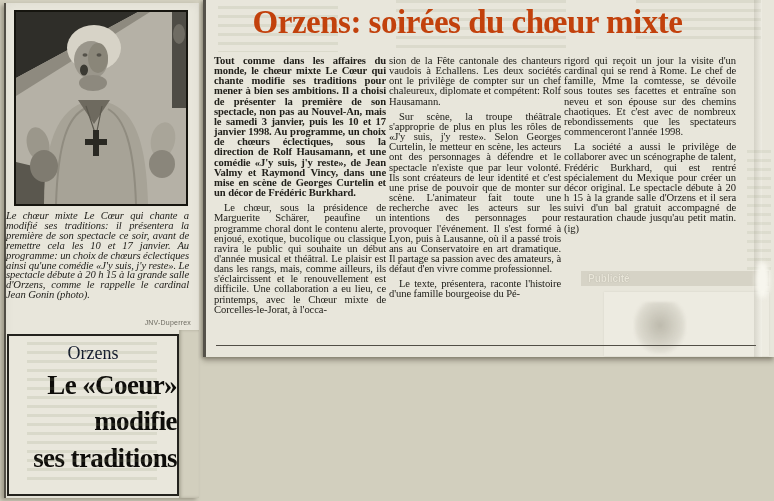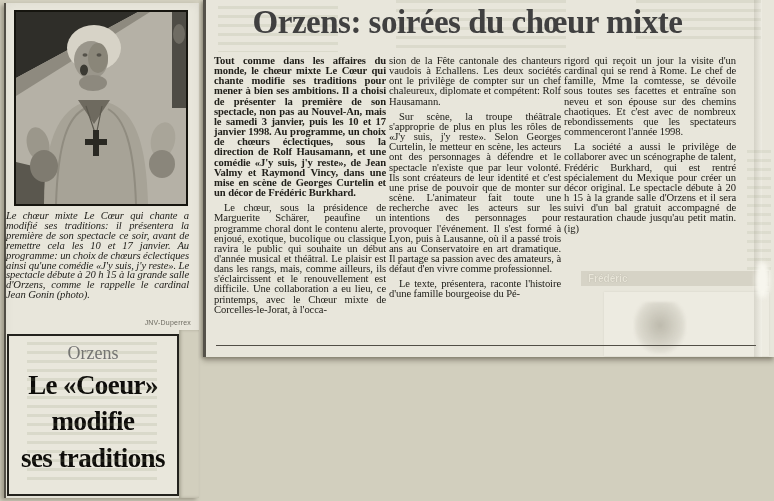--- a/index.html
+++ b/index.html
@@ -31,35 +31,35 @@
   }
   .credit{
     position:absolute;right:8px;top:316px;
     font-family:"Liberation Sans","DejaVu Sans",sans-serif;
     font-size:7px;color:#6e6c62;letter-spacing:0.2px;
   }
   .headline-block{
     position:absolute;left:1px;top:331px;width:168px;height:158px;
     border:2px solid #23221d;background:#e9e7dc;text-align:center;overflow:hidden;
   }
-  .kicker{font-size:18px;margin-top:7px;color:#737373;font-family:Liberation Serif, serif;}
+  .kicker{font-size:18px;margin-top:7px;color:#0f172a;font-family:Liberation Serif, serif;}
   .left-headline{
     margin-top:3px;font-size:27px;font-weight:700;line-height:1.35;
-    letter-spacing:-0.6px;color:#0d0c09;white-space:pre-line;
+    letter-spacing:-0.6px;color:#0d0c09;white-space:pre-line;text-align:right;
   }
   
   .clip-main{
     position:absolute;left:203px;top:0;width:571px;height:357px;
     background:#e8e6db;border-left:3px solid #55524a;box-sizing:border-box;
     box-shadow:-2px 1px 3px rgba(60,55,40,.3), 0 4px 5px rgba(60,55,40,.35);
   }
   .article-headline{
     position:absolute;left:0;right:45px;top:4px;text-align:center;
     font-size:33px;font-weight:700;letter-spacing:-0.5px;white-space:nowrap;
-    color:#404040;
+    color:#c2410c;
   }
   .cols{
     position:absolute;left:8px;top:56px;width:546px;
     display:flex;gap:3px;
   }
   .col{width:172px;
     font-size:10.6px;line-height:10.15px;text-align:justify;
     color:#21201b;letter-spacing:-0.1px;}
   .col p{margin:0 0 5px 0;}
   .col p.ind{text-indent:10px;}
@@ -164,21 +164,21 @@
         <p class="ind">Sur scène, la troupe théâtrale s'approprie de plus en plus les rôles de «J'y suis, j'y reste». Selon Georges Curtelin, le metteur en scène, les acteurs ont des personnages à défendre et le spectacle n'existe que par leur volonté. Ils sont créateurs de leur identité et c'est une prise de pouvoir que de monter sur scène. L'animateur fait toute une recherche avec les acteurs sur les intentions des personnages pour provoquer l'événement. Il s'est formé à Lyon, puis à Lausanne, où il a passé trois ans au Conservatoire en art dramatique. Il partage sa passion avec des amateurs, à défaut d'en vivre comme professionnel.</p>
         <p class="ind">Le texte, présentera, raconte l'histoire d'une famille bourgeoise du Pé-</p>
       </div>
       <div class="col">
         <p>rigord qui reçoit un jour la visite d'un cardinal qui se rend à Rome. Le chef de famille, Mme la comtesse, se dévoile sous toutes ses facettes et entraîne son neveu et son épouse sur des chemins chaotiques. Et c'est avec de nombreux rebondissements que les spectateurs commenceront l'année 1998.</p>
         <p class="ind">La société a aussi le privilège de collaborer avec un scénographe de talent, Frédéric Burkhard, qui est rentré spécialement du Mexique pour créer un décor original. Le spectacle débute à 20 h 15 à la grande salle d'Orzens et il sera suivi d'un bal gratuit accompagné de restauration chaude jusqu'au petit matin. (ig)</p>
       </div>
     </div>
 
     <div class="pub-bar">
-      <span>Frédéric</span>
+      <span>Publicité</span>
     </div>
     <div class="ad-box">
       <div class="ad-blob"></div>
     </div>
     <div class="bottom-rule"></div>
     <div class="crease"></div>
   </div>
 
   <div class="bleed" style="left:747px;top:150px;width:24px;height:120px;opacity:.4;"></div>
   <div class="white-spot"></div>

